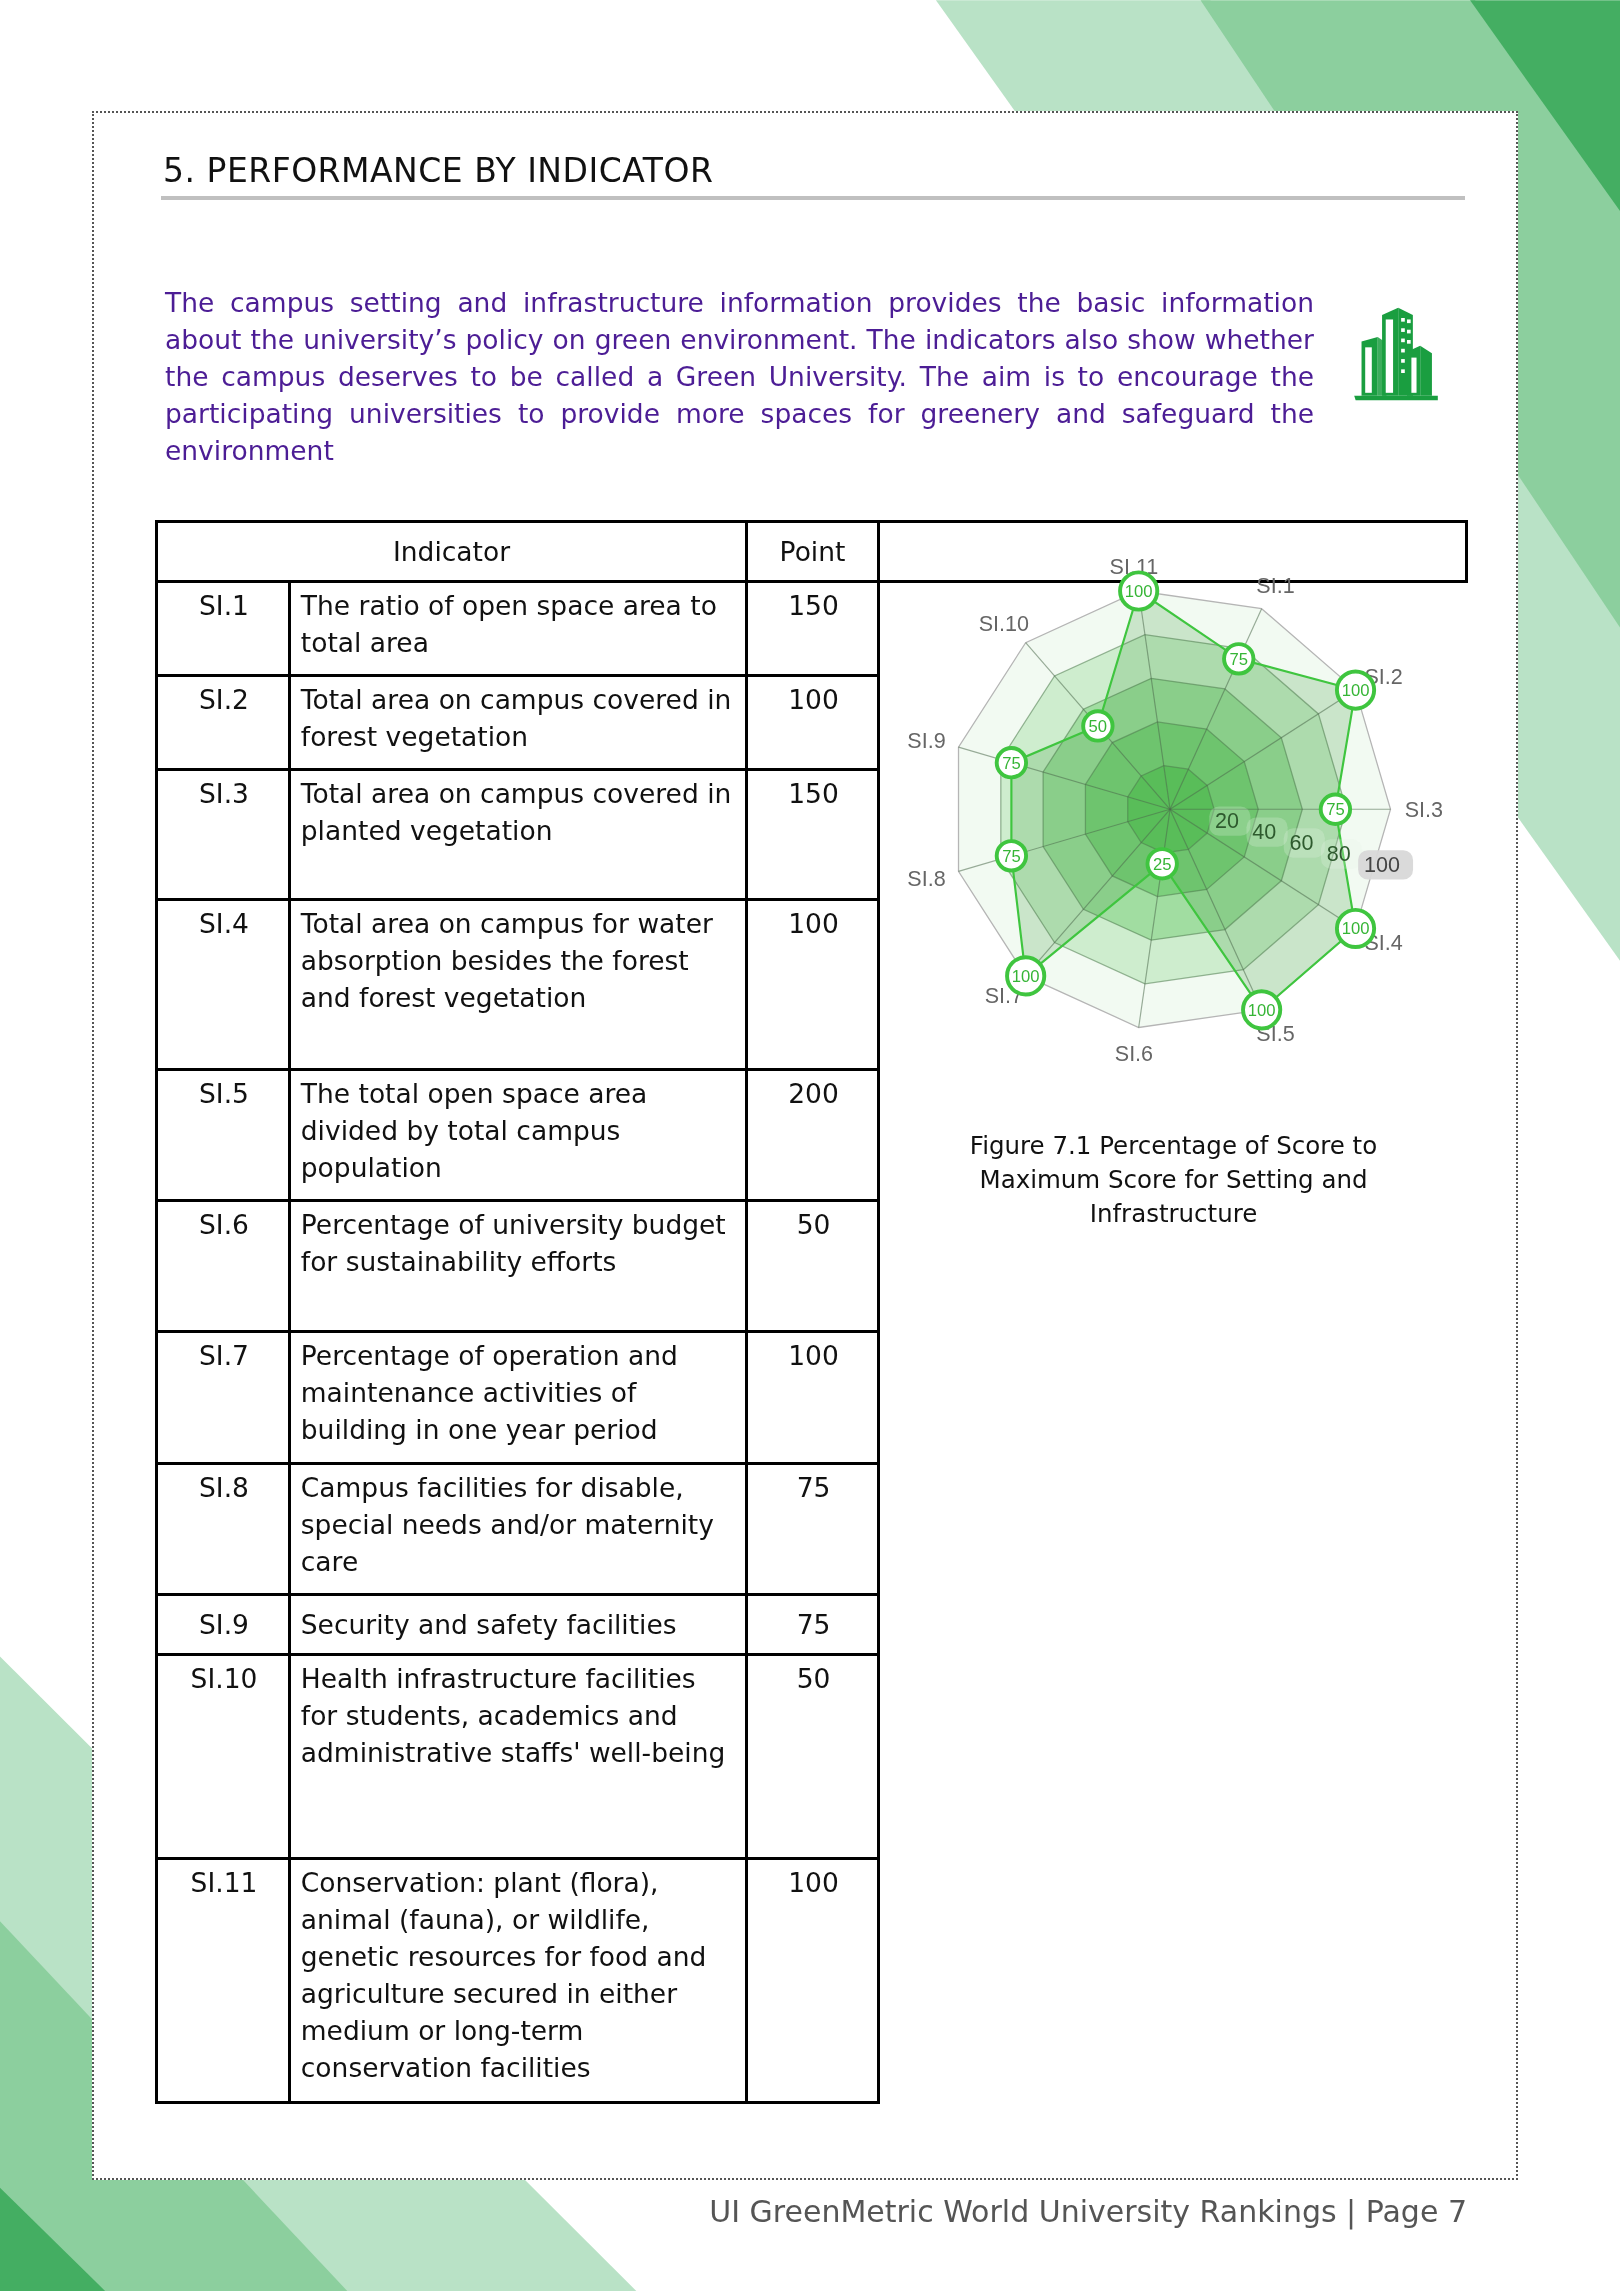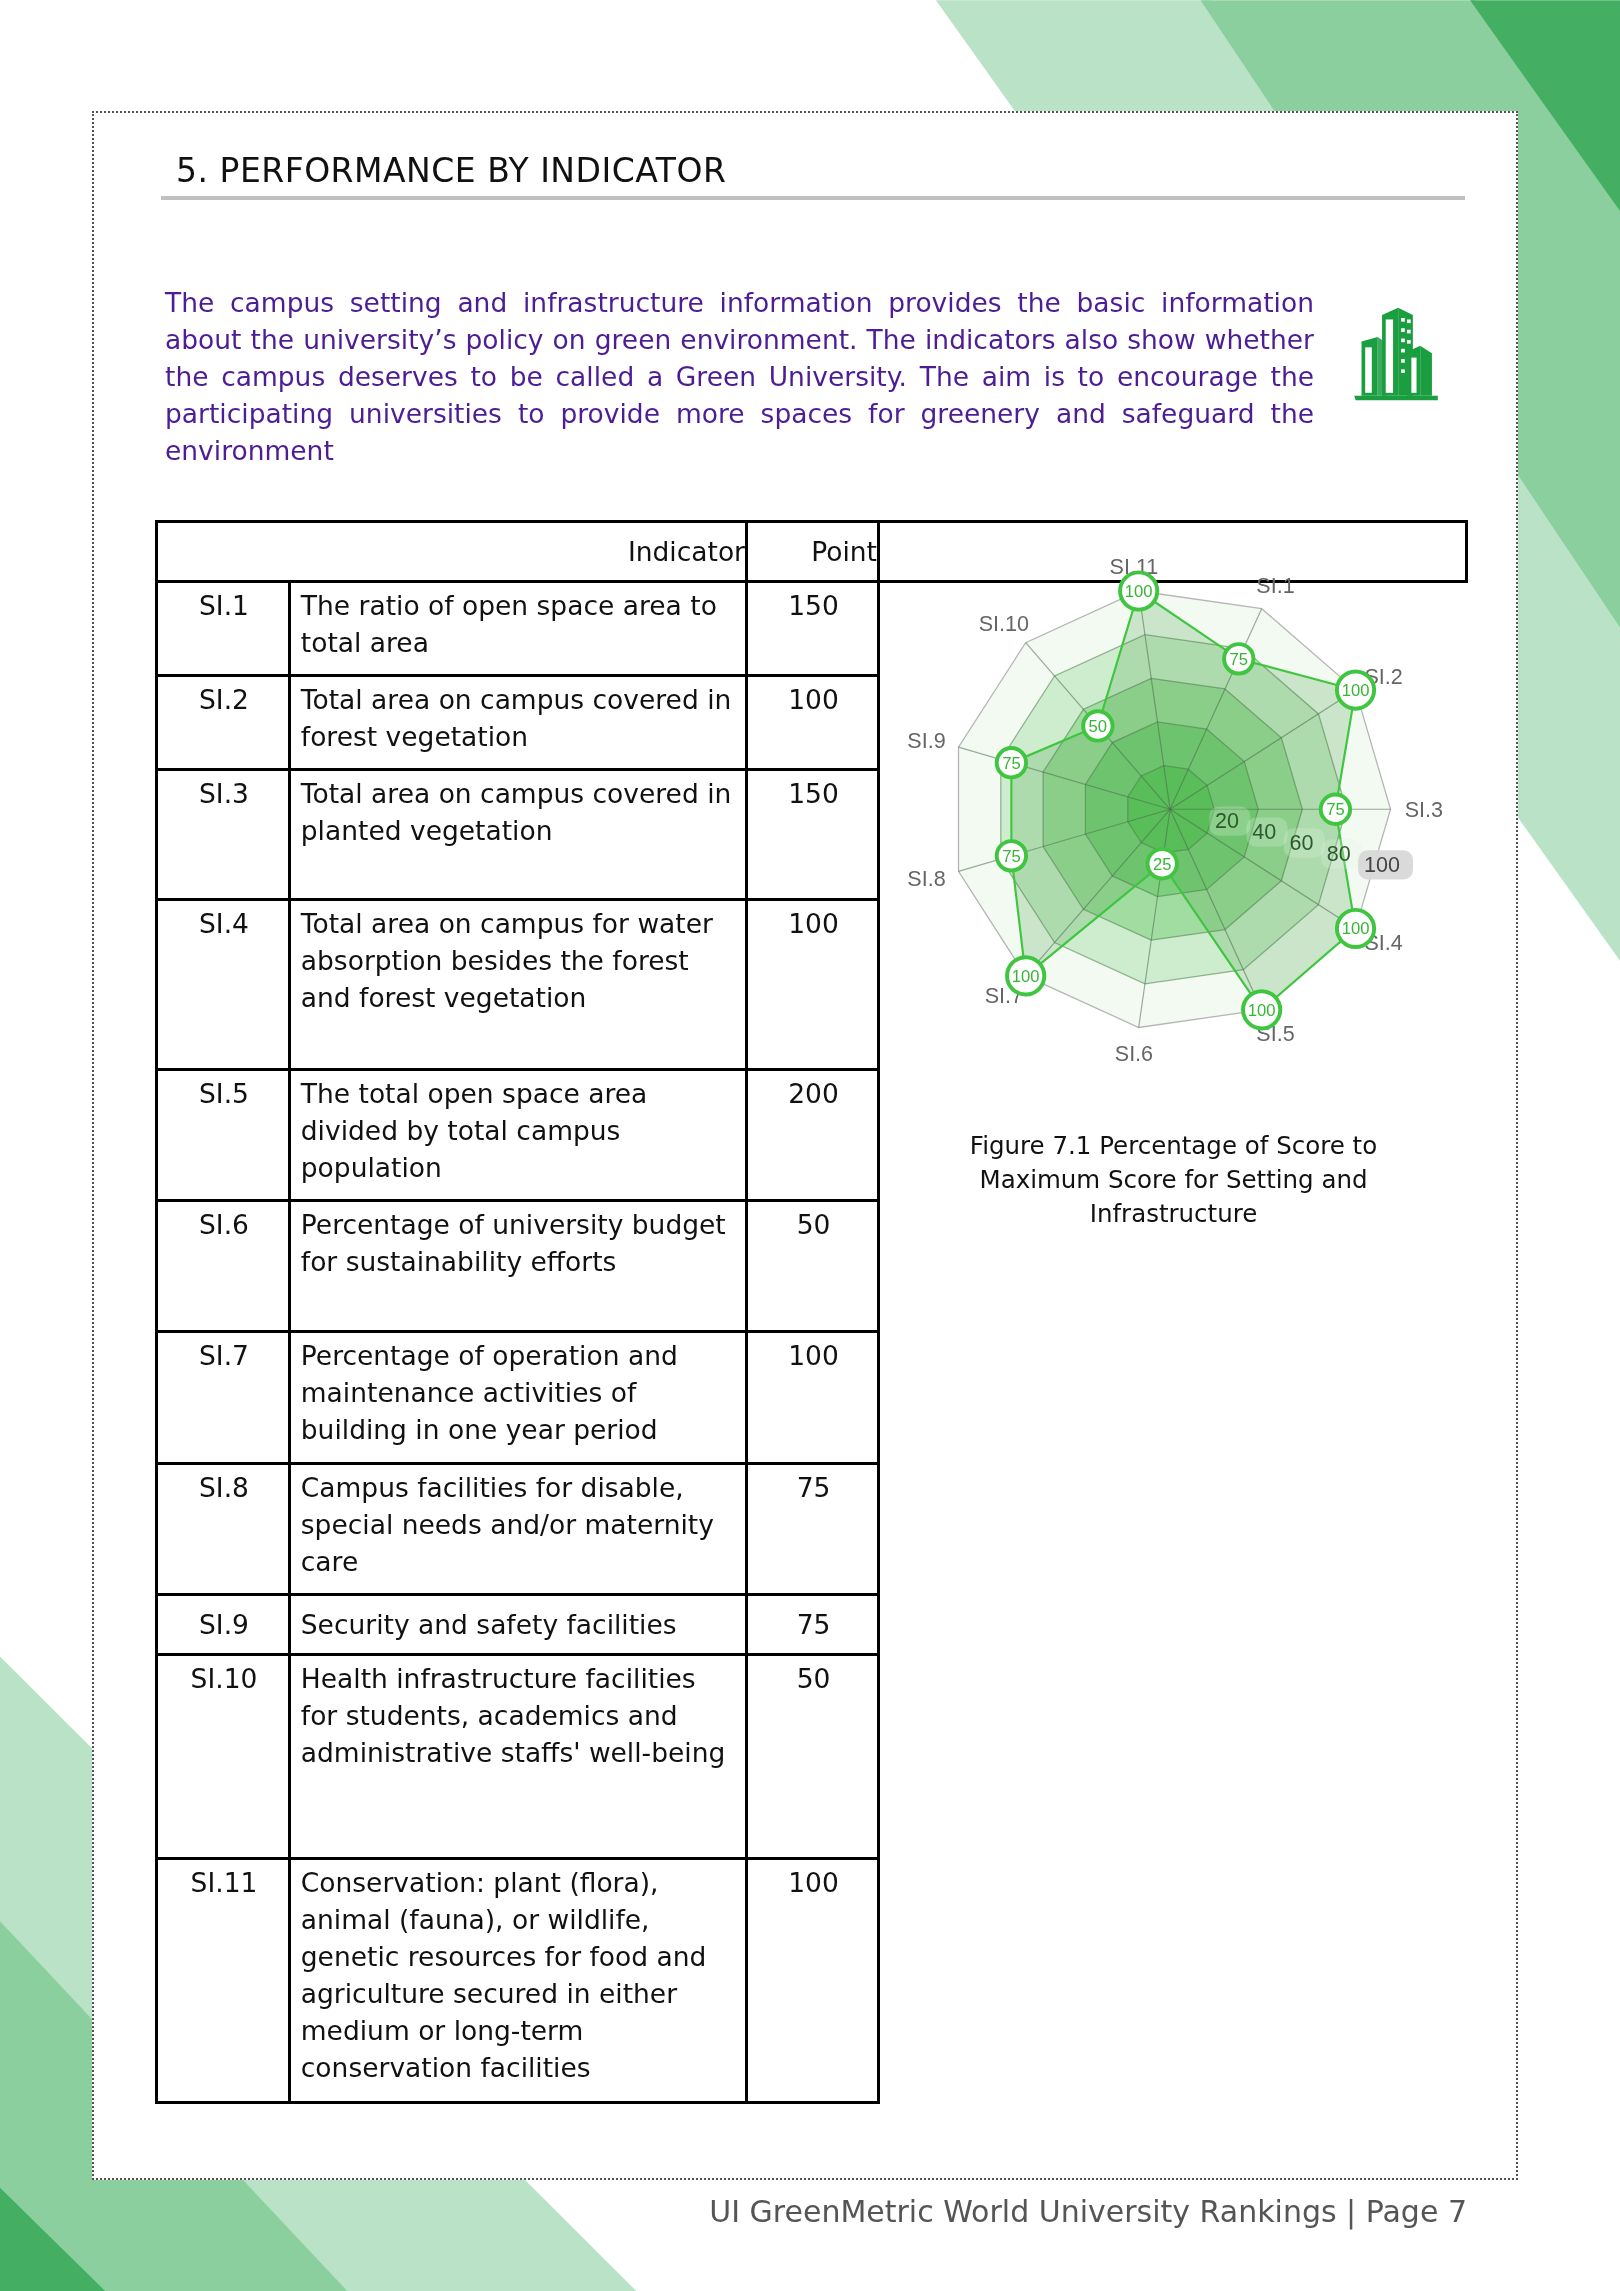--- a/index.html
+++ b/index.html
@@ -10,21 +10,21 @@
     color: #000;
   }
   .deco { position: absolute; left: 0; top: 0; width: 1620px; height: 2292px; z-index: 0; }
   .page-frame {
     position: absolute; left: 92px; top: 111px; width: 1426px; height: 2069px;
     border: 2px dotted #555; background: #fff; box-sizing: border-box; z-index: 1;
   }
   .content { position: absolute; left: 0; top: 0; width: 1620px; height: 2292px; z-index: 2; }
 
   .section-title {
-    position: absolute; left: 176px; top: 151px;
+    position: absolute; left: 163px; top: 151px;
     font-size: 33px; letter-spacing: 0.5px; color: #111;
   }
   .section-rule {
     position: absolute; left: 161px; top: 196px; width: 1304px; height: 3.9px; background: #c0c0c0;
   }
   .subsection-title {
     position: absolute; left: 165px; top: 218px;
     font-size: 33px; font-weight: bold; color: #111;
   }
   .intro {
@@ -35,21 +35,21 @@
 
   table.ind {
     position: absolute; left: 155px; top: 520px; width: 1310px;
     border-collapse: collapse; table-layout: fixed;
     font-size: 26.5px; line-height: 37px; color: #111;
   }
   table.ind td, table.ind th {
     border: 3.9px solid #000; vertical-align: top; padding: 3.9px 7.8px 3.9px 9.8px;
     font-weight: normal; box-sizing: border-box;
   }
-  table.ind th { text-align: right; height: 60px; vertical-align: middle; padding: 0; }
+  table.ind th { text-align: center; height: 60px; vertical-align: middle; padding: 0; }
   td.code { text-align: center; padding-left: 3.9px; padding-right: 3.9px; }
   td.point { text-align: center; margin-left: 48px; }
   td.chart-cell { padding: 0; position: relative; }
   .chart-wrap { position: absolute; left: 0; top: 0; width: 585px; height: 686px; }
   .figure-caption {
     position: absolute; left: 29px; top: 606px; width: 529px;
     text-align: center; font-size: 24.5px; line-height: 34px; color: #111;
   }
   svg text { font-family: "Liberation Sans", sans-serif; }
 

